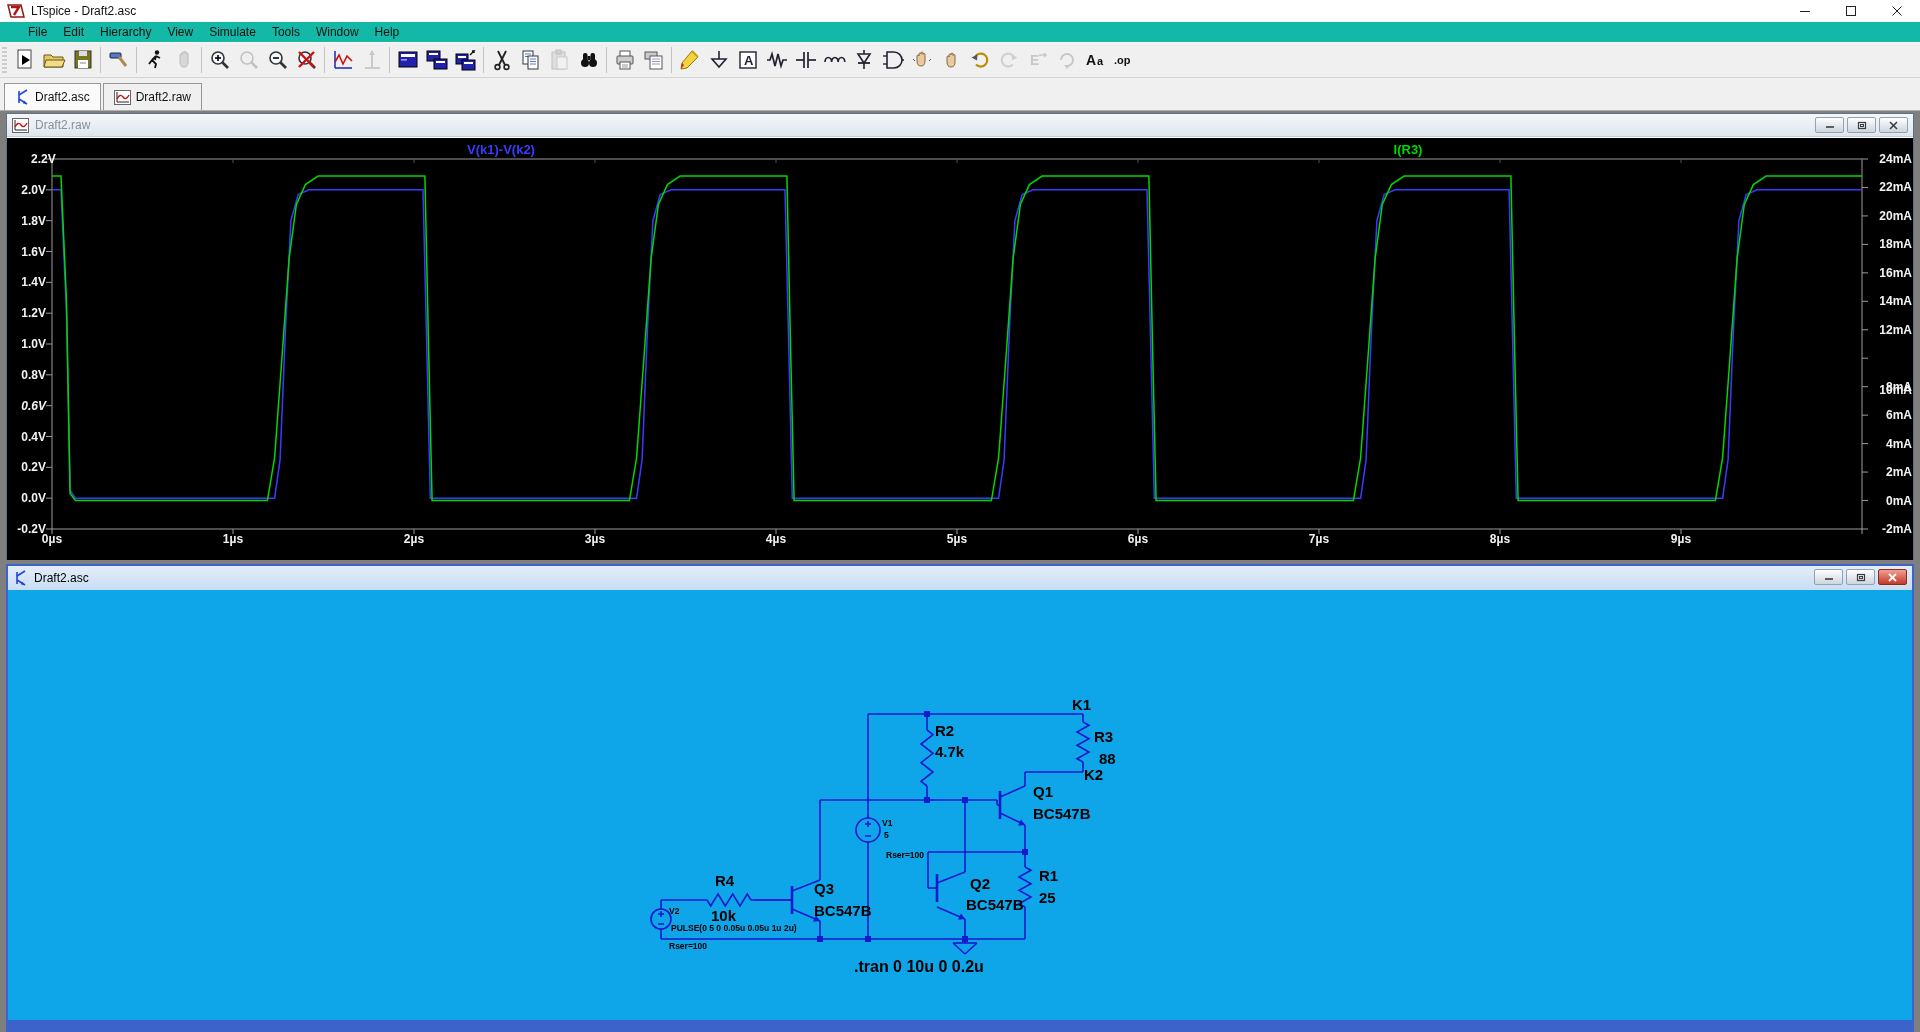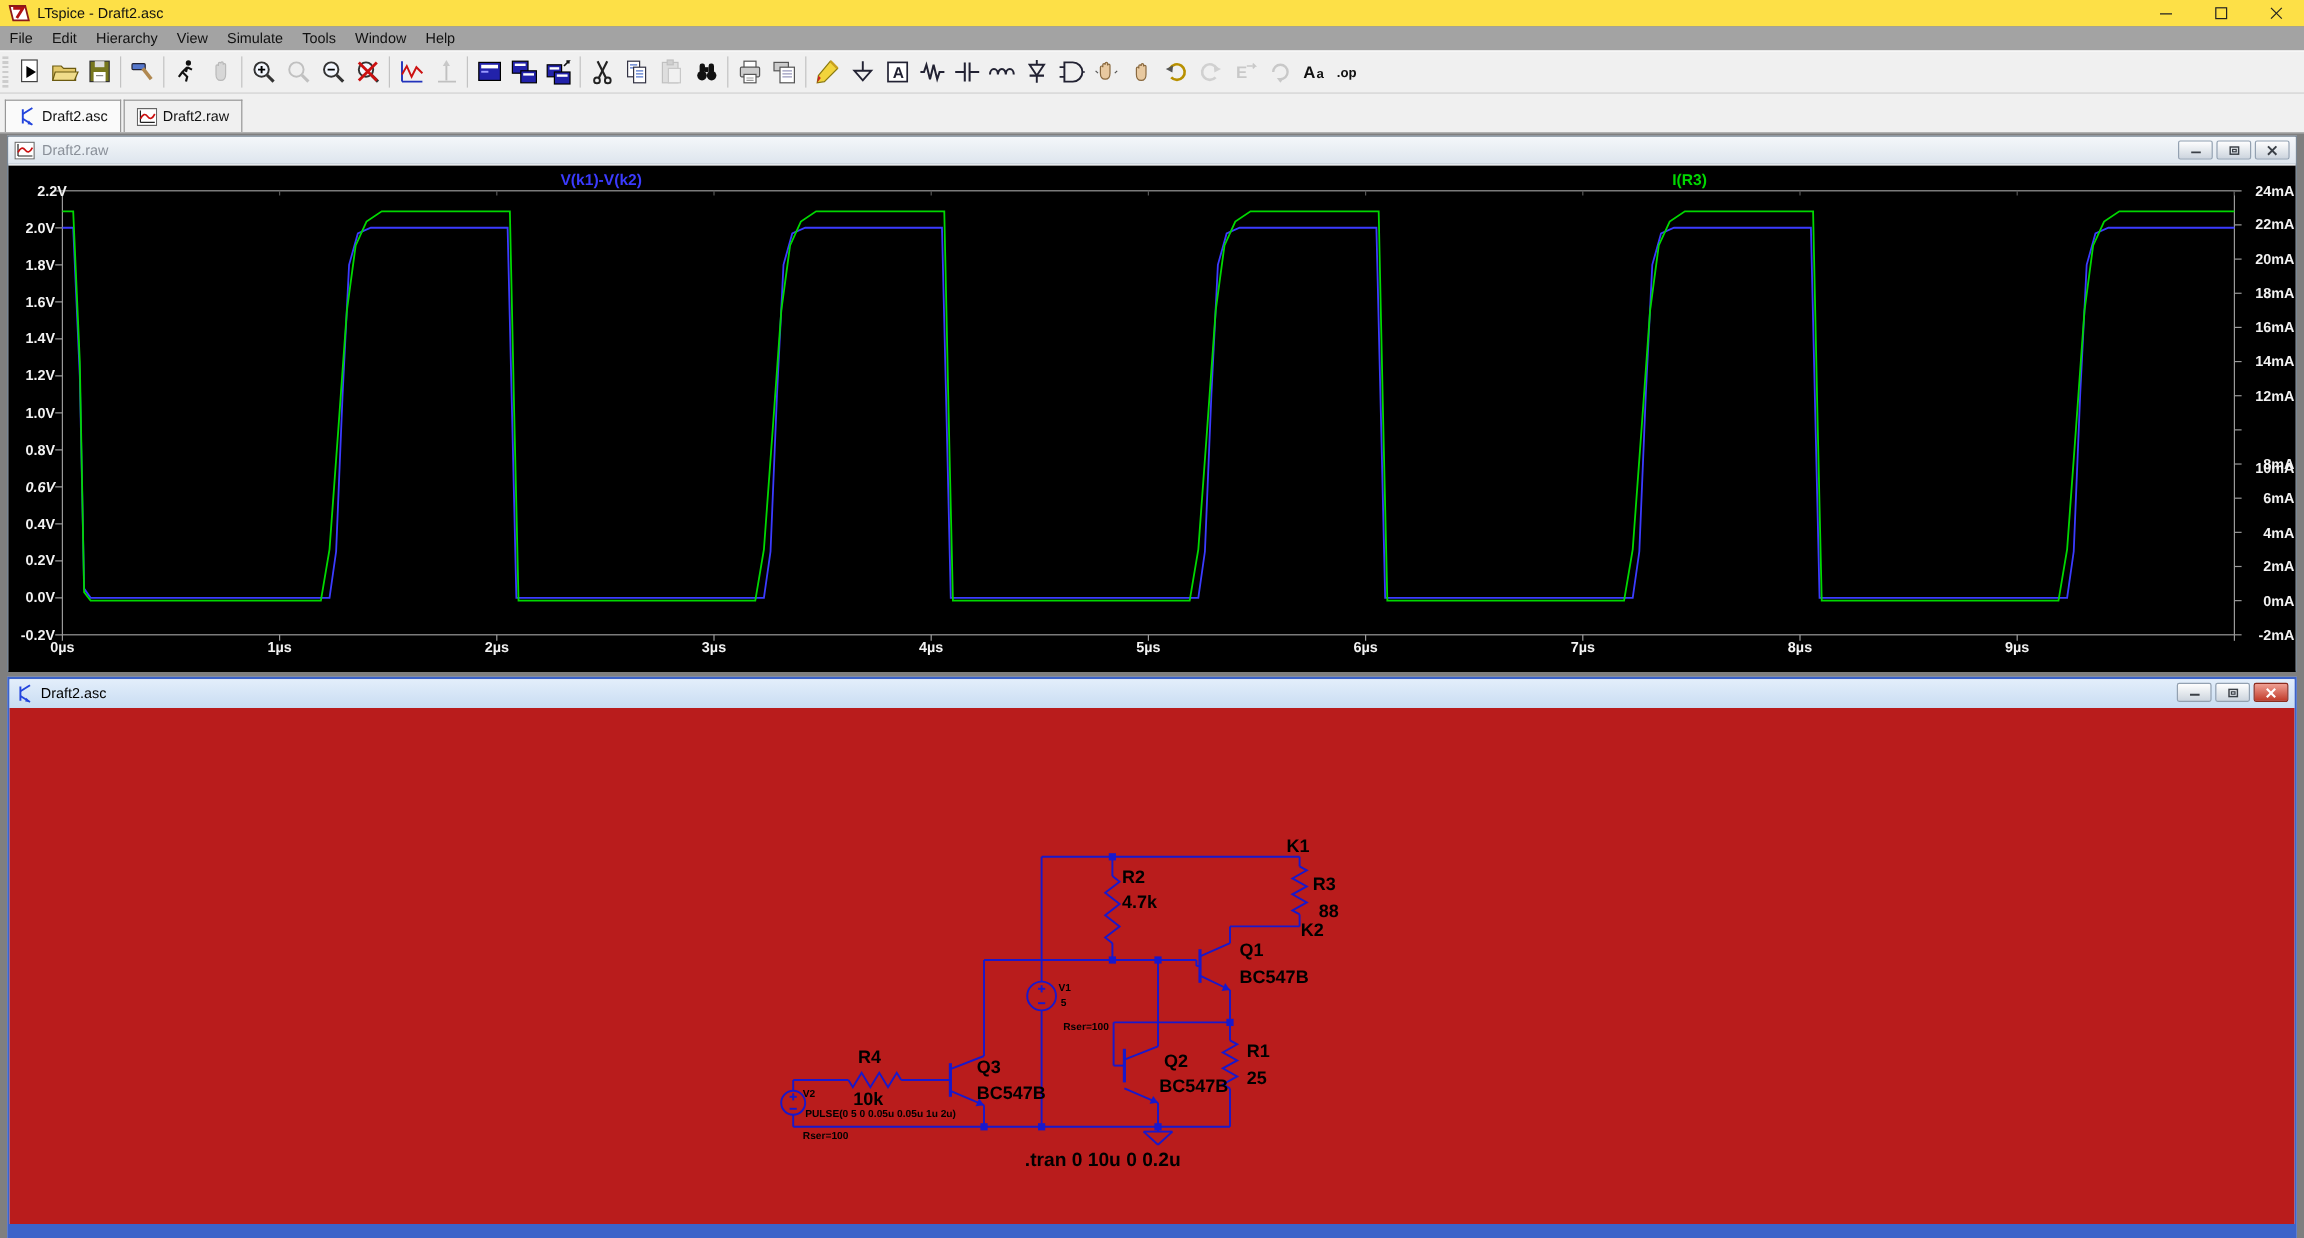--- a/index.html
+++ b/index.html
@@ -1,27 +1,27 @@
 <!DOCTYPE html>
 <html><head>
 <meta charset="utf-8">
 <style>
   * { margin:0; padding:0; box-sizing:border-box; }
   html,body { width:1920px; height:1032px; overflow:hidden; background:#7f7f7f;
               font-family:"Liberation Sans", sans-serif; }
   
-  .titlebar { position:absolute; left:0; top:0; width:1920px; height:22px; background:#fde047;
+  .titlebar { position:absolute; left:0; top:0; width:1920px; height:22px; background:#ffffff;
               display:flex; align-items:center; }
   .app-icon { width:18px; height:16px; margin:0 6px 0 7px; }
   .title-text { font-size:12px; color:#111; }
   .caption-btns { position:absolute; right:0; top:0; height:22px; display:flex; }
   .cap-btn { width:46px; height:22px; display:flex; align-items:center; justify-content:center; }
   .cap-btn svg { stroke:#222; }
-  .menubar { position:absolute; left:0; top:22px; width:1920px; height:20px; background:#a3a3a3;
-             display:flex; align-items:center; padding-left:0; }
+  .menubar { position:absolute; left:0; top:22px; width:1920px; height:20px; background:#14b8a6;
+             display:flex; align-items:center; padding-left:20px; }
   .menu-item { font-size:12px; color:#111; padding:2px 8px; }
   .toolbar { position:absolute; left:0; top:42px; width:1920px; height:36px; background:#f0f0f0;
              border-top:1px solid #fbfbfb; border-bottom:1px solid #d4d4d4;
              display:flex; align-items:center; }
   .tgrip { width:5px; height:26px; margin:0 3px 0 2px;
            background:repeating-linear-gradient(#bdbdbd 0 2px, transparent 2px 4px); opacity:.7; }
   .tbtn { width:29px; height:30px; display:flex; align-items:center; justify-content:center; }
   .tbtn.disabled { opacity:.45; filter:grayscale(1); }
   .tsep { width:1px; height:26px; background:#c3c3c3; margin:0 3px; }
   .tabbar { position:absolute; left:0; top:78px; width:1920px; height:33px; background:#f0f0f0;
@@ -47,21 +47,21 @@
   .wbtn svg { stroke:#3a3f46; }
   .wbtn.close-red { background:linear-gradient(#efa094,#c13a29); border-color:#8c2b1e; }
   .wbtn.close-red svg { stroke:#fff; }
   .plot-content { position:absolute; left:0; top:24px; width:1906px; height:422px; background:#000; }
   .plot-content svg { position:absolute; left:0; top:0; }
   .legend { position:absolute; top:4px; font-size:13px; font-weight:bold; transform:translateX(-50%); }
   .ticklabel { position:absolute; color:#f2f2f2; font-size:12px; font-weight:bold; }
   .tick-left { width:39px; text-align:right; }
   .tick-right { left:1859px; width:46px; text-align:right; }
   .tick-x { width:60px; text-align:center; top:394px; }
-  .schem-content { position:absolute; left:0; top:24px; width:1904px; height:430px; background:#b91c1c; }
+  .schem-content { position:absolute; left:0; top:24px; width:1904px; height:430px; background:#0ea5e9; }
   .schem-content svg { position:absolute; left:0; top:0; }
   text.slab { font-family:"Liberation Sans",sans-serif; font-weight:bold; fill:#000; }
 </style>
 </head>
 <body>
 
 <div class="titlebar">
   <svg class="app-icon" viewBox="0 0 18 16">
     <polygon points="1,2 14,2 17,14 4,14" fill="#fff" stroke="#8b1a1a" stroke-width="1.5"></polygon>
     <polyline points="4,4 12,4 7,12" fill="none" stroke="#b11212" stroke-width="2.4"></polyline>

